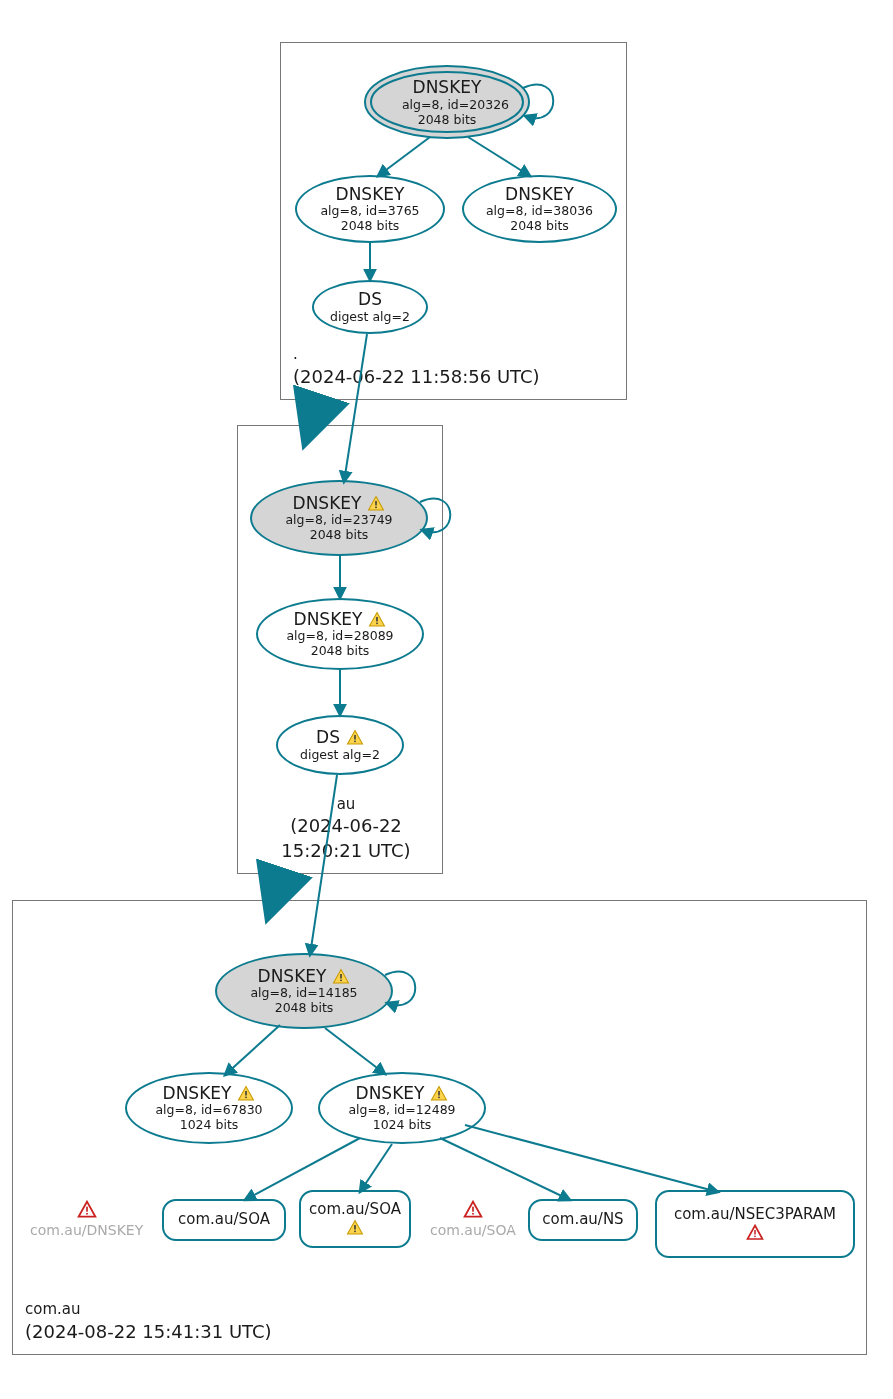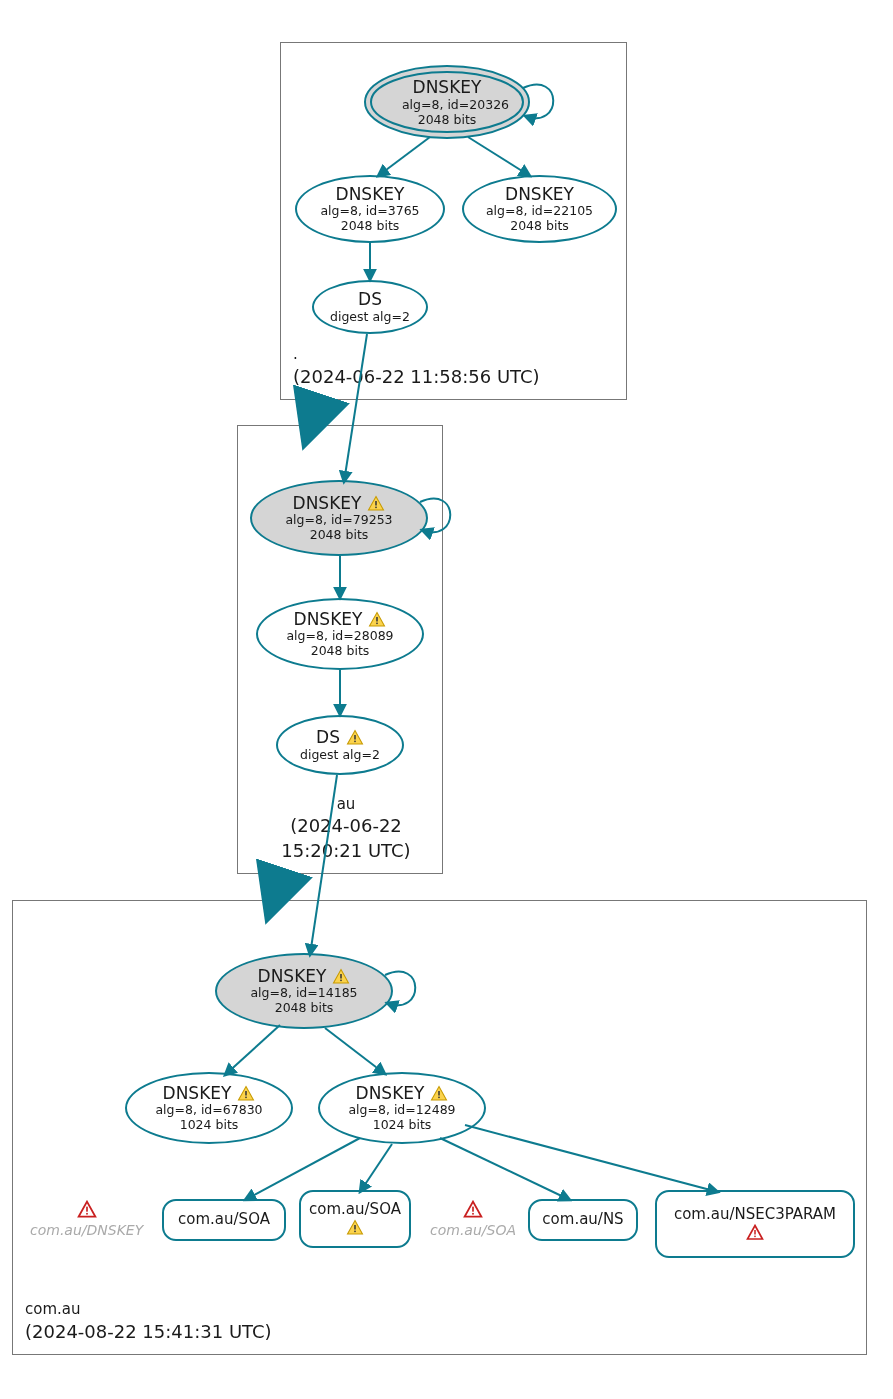--- a/index.html
+++ b/index.html
@@ -48,21 +48,20 @@
   .node.ellipse { border-radius: 50%; }
   .node.rounded { border-radius: 14px; } 
   .node .title { font-size: 17px; font-weight: 400; display: flex; align-items: center; gap: 6px;}
   .node .sub { font-size: 12.5px; }
   .warn-icon, .err-icon {
     display: inline-flex; align-items: center; justify-content: center;
   }
   .ghost {
     position: absolute;
     font-size: 14px;
-    font-style: italic;
     color: var(--light-gray-text);
     display: flex;
     flex-direction: column;
     align-items: center;
     gap: 2px;
   }
   svg.arrows {
     position: absolute;
     left: 0; top: 0;
     width: 893px; height: 1399px;
@@ -111,21 +110,21 @@
       <span>DNSKEY</span>
     </div>
   <div class="sub">alg=8, id=3765</div>
   <div class="sub">2048 bits</div>
 </div>
 
 <div class="node ellipse" style="left:462px; top:175px; width:155px; height:68px;">
   <div class="title">
       <span>DNSKEY</span>
     </div>
-  <div class="sub">alg=8, id=22105</div>
+  <div class="sub">alg=8, id=38036</div>
   <div class="sub">2048 bits</div>
 </div>
 
 <div class="node ellipse" style="left:312px; top:280px; width:116px; height:54px;">
   <div class="title">
       <span>DS</span>
     </div>
   <div class="sub">digest alg=2</div>
 </div>
 
@@ -133,21 +132,21 @@
   <div class="title">
     <span>DNSKEY</span>
     <span class="warn-icon">
       <svg width="18" height="18" viewBox="0 0 24 24">
           <path d="M12 2 L22 20 L2 20 Z" fill="#fbd34d" stroke="#c79a00" stroke-width="1.4"></path>
           <rect x="11" y="8" width="2" height="6" fill="#333"></rect>
           <rect x="11" y="15.5" width="2" height="2" fill="#333"></rect>
         </svg>
     </span>
   </div>
-  <div class="sub">alg=8, id=79253</div>
+  <div class="sub">alg=8, id=23749</div>
   <div class="sub">2048 bits</div>
 </div>
 
 <div class="node ellipse" style="left:256px; top:598px; width:168px; height:72px;">
   <div class="title">
     <span>DNSKEY</span>
     <span class="warn-icon">
       <svg width="18" height="18" viewBox="0 0 24 24">
           <path d="M12 2 L22 20 L2 20 Z" fill="#fbd34d" stroke="#c79a00" stroke-width="1.4"></path>
           <rect x="11" y="8" width="2" height="6" fill="#333"></rect>

